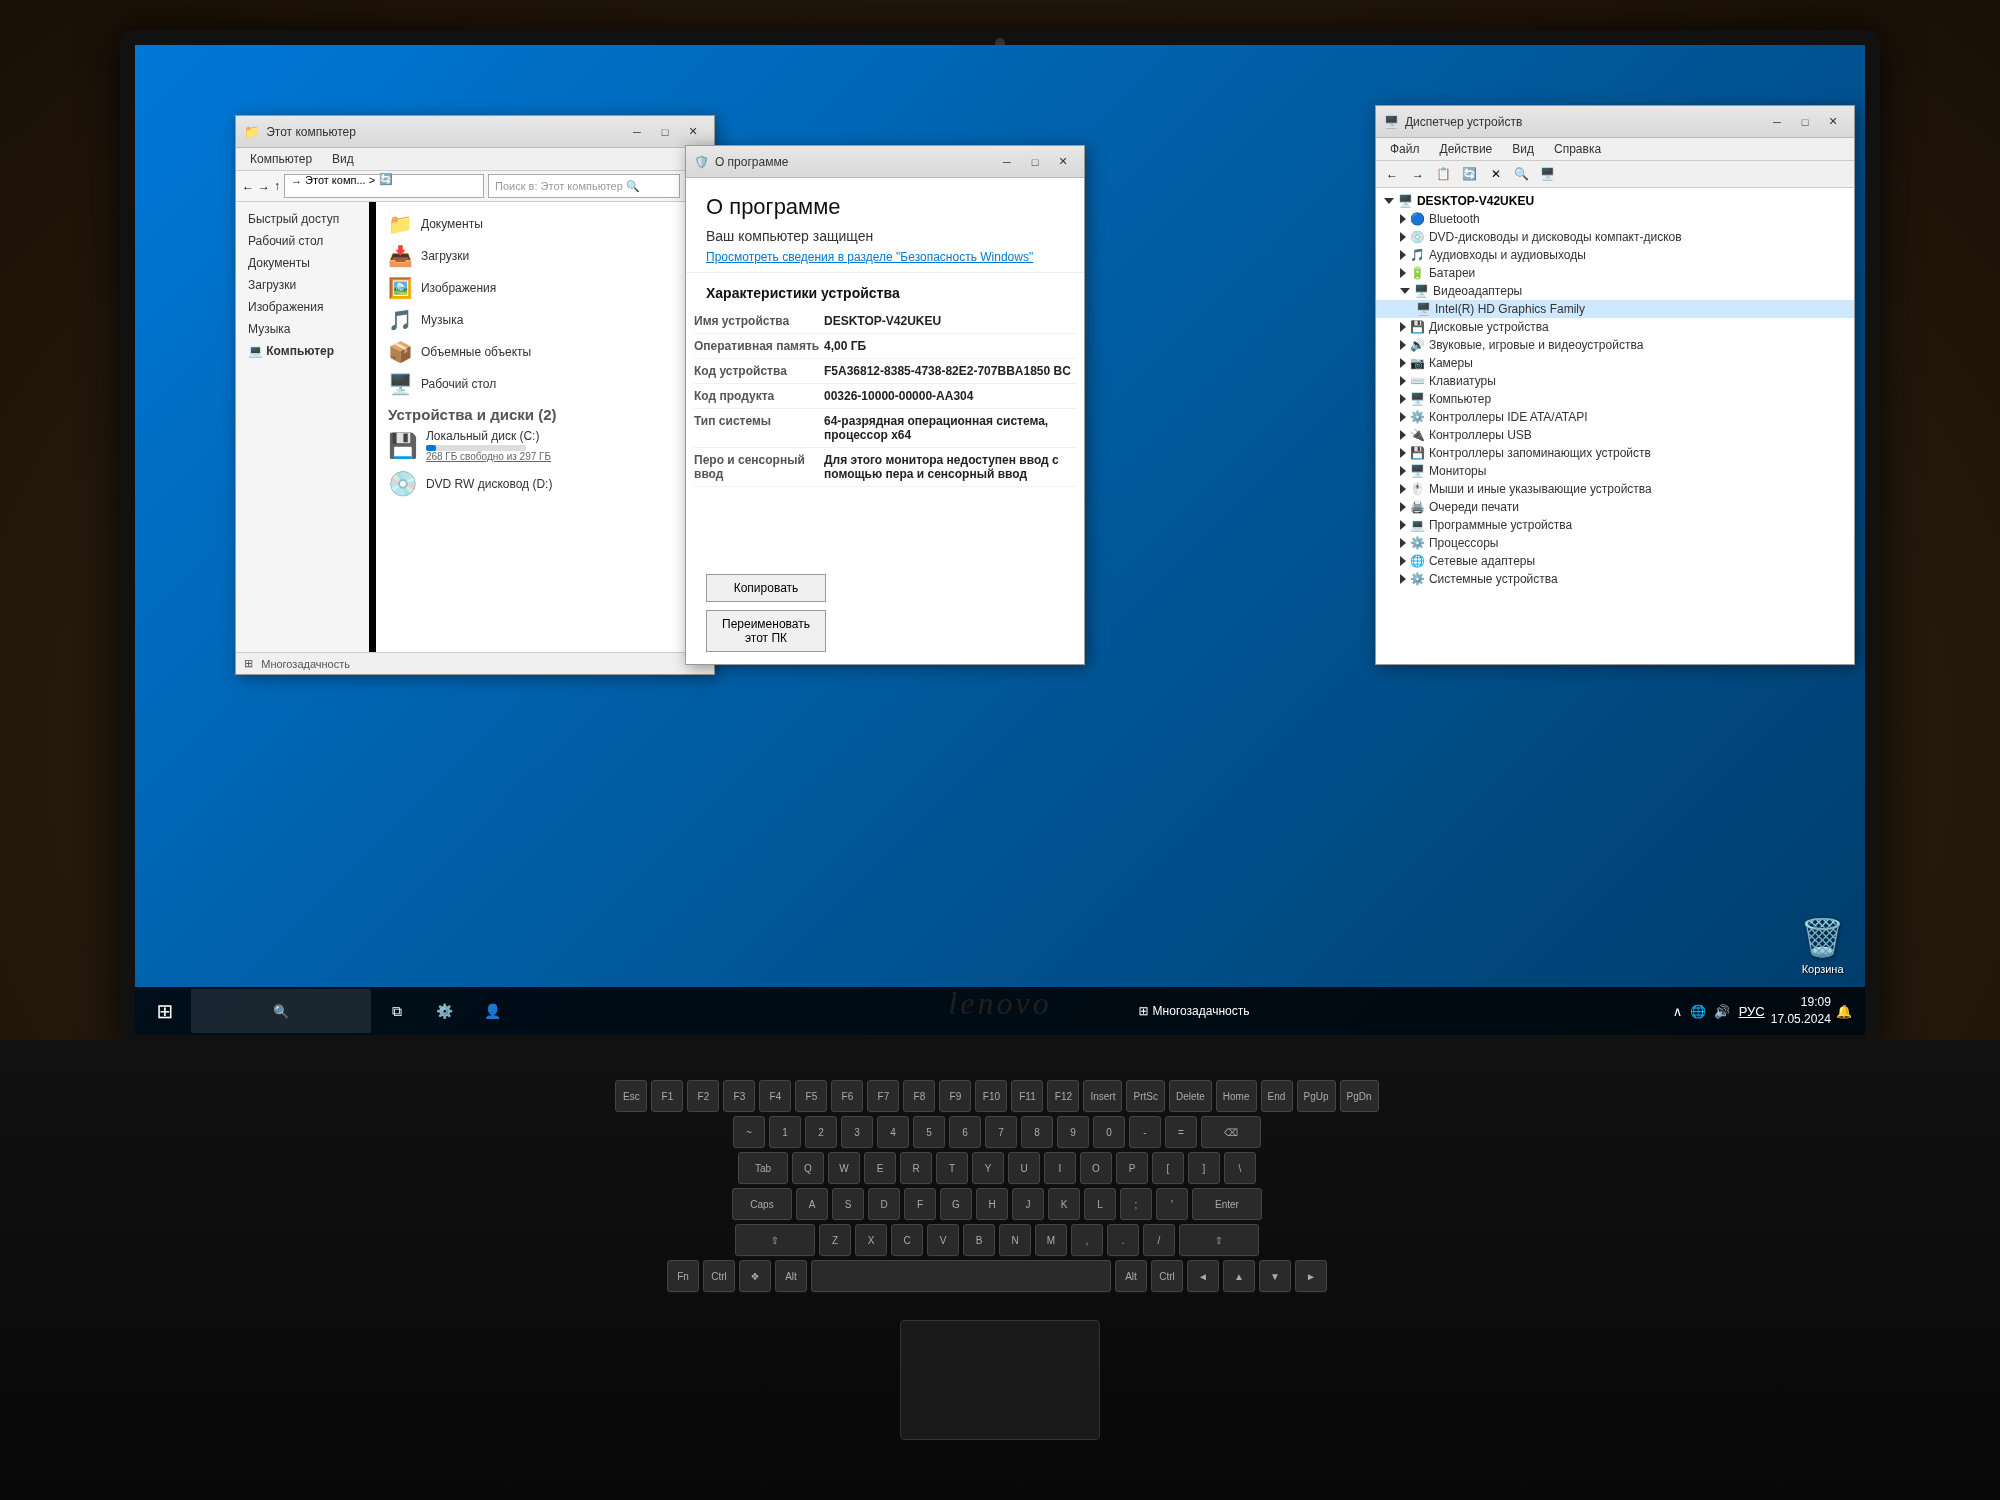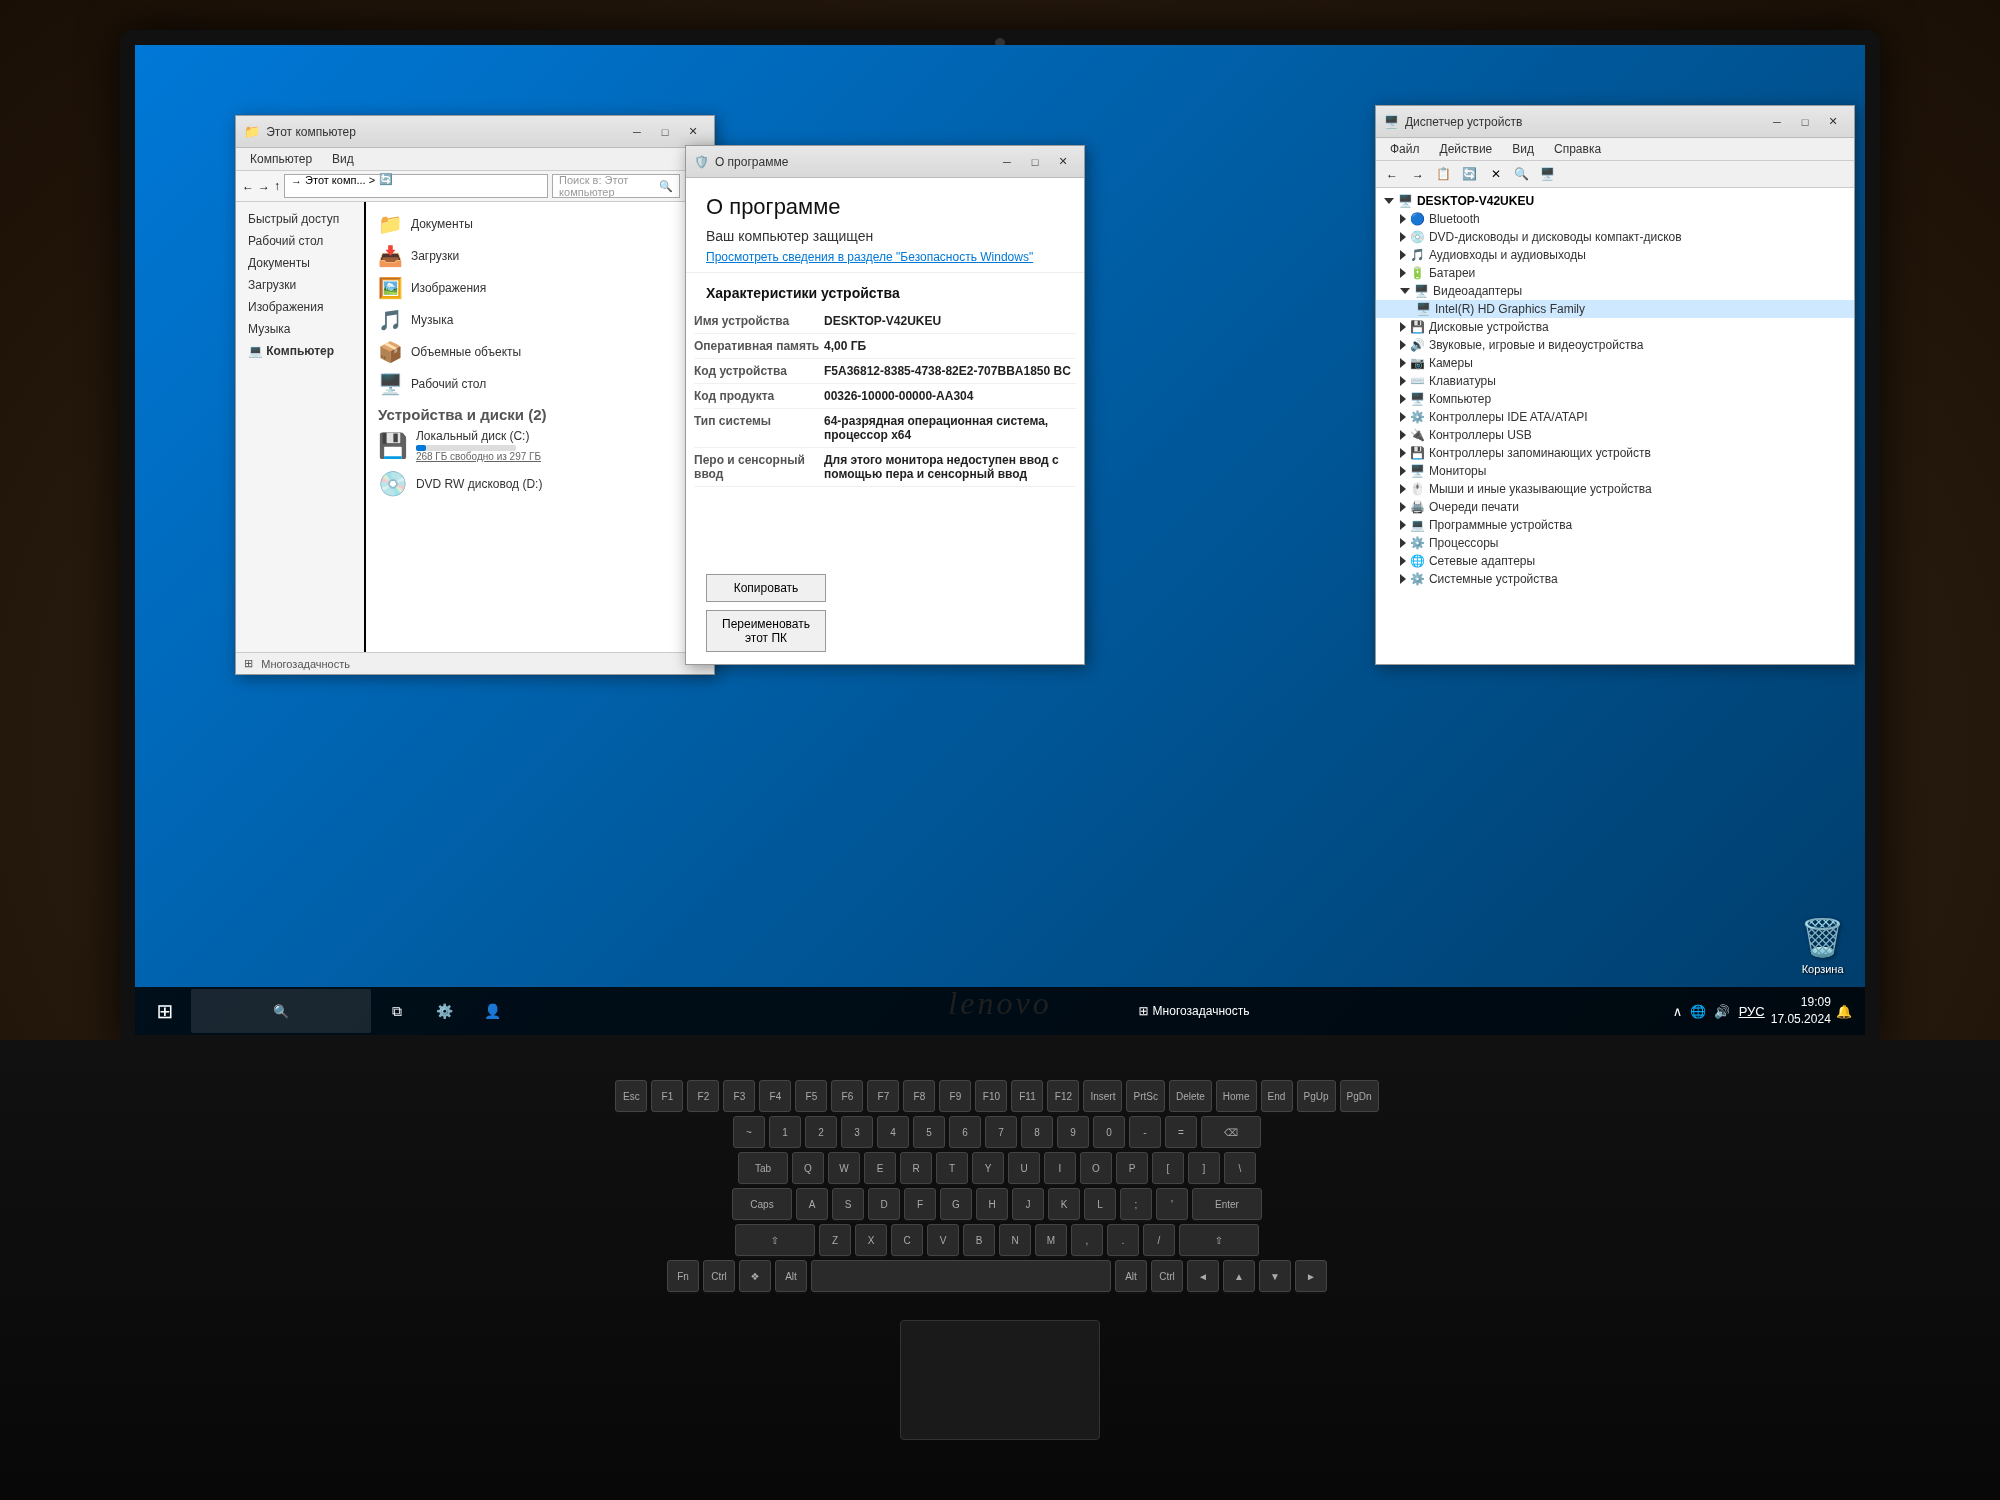--- a/index.html
+++ b/index.html
@@ -212,41 +212,41 @@
       align-items: flex-end;
       flex: 1;
       height: 21px;
       border: 1px solid #aaa;
       background: white;
       padding: 11px 6px;
       font-size: 12px;
     }
 
     .search-bar {
-      width: 128px;
+      width: 192px;
       height: 24px;
       border: 1px solid #aaa;
       background: white;
       padding: 0 6px;
       font-size: 11px;
       color: #999;
       display: flex;
       align-items: center;
     }
 
     .win-content {
       display: flex;
       flex: 1;
       overflow: hidden;
     }
 
     .sidebar-panel {
-      width: 130px;
+      width: 140px;
       background: #f5f5f5;
-      border-right: 2px solid #000000;
+      border-right: 7px solid #000000;
       padding: 6px 0;
       overflow-y: auto;
       font-size: 12px;
     }
 
     .sidebar-item {
       padding: 4px 12px;
       cursor: pointer;
       color: #333;
       white-space: nowrap;

